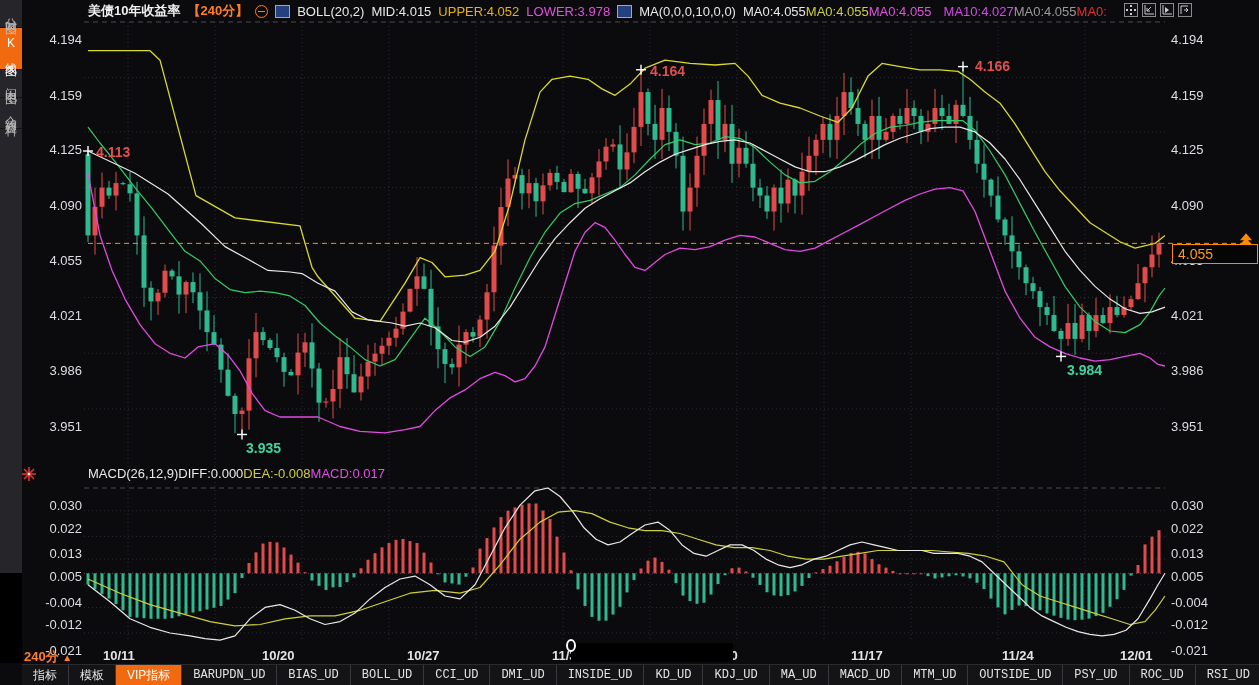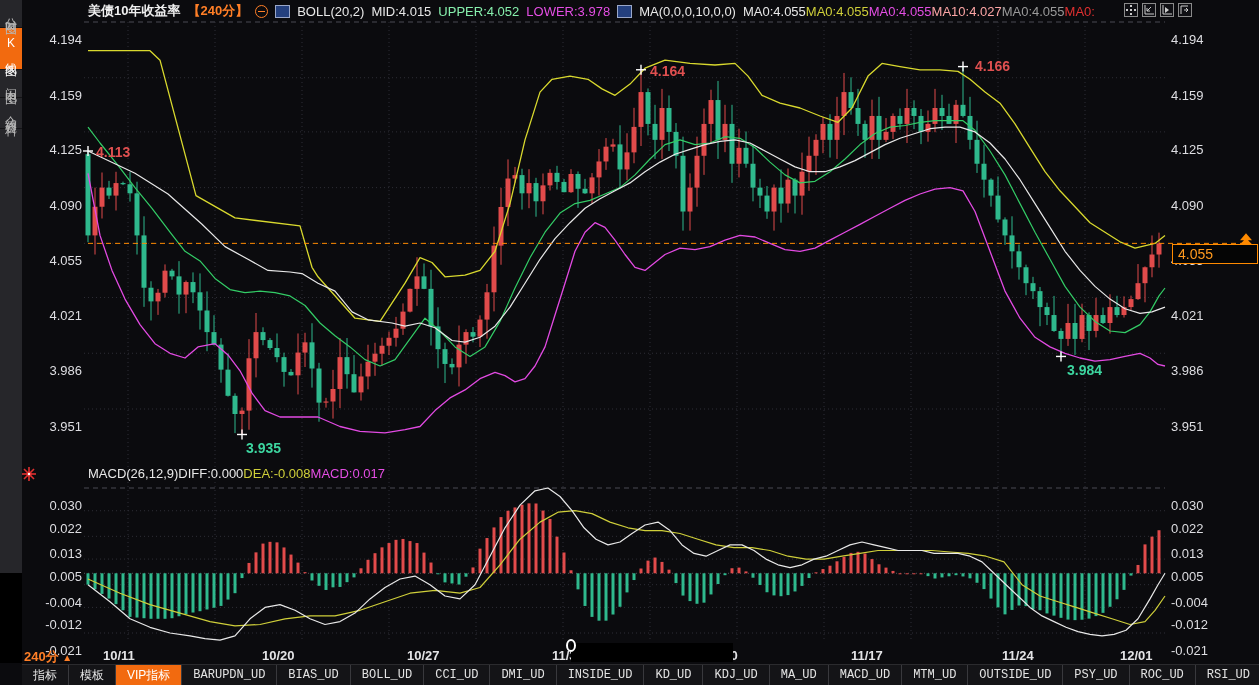--- a/index.html
+++ b/index.html
@@ -598,29 +598,29 @@
       <div class="side-tail"></div>
   </div>
 
   <div id="hdr">
     <span class="t-title">美债10年收益率</span>
     <span class="t-period">【240分】</span>
     <span class="collapse-ico"></span>
     <span class="mini-ind"></span>
     <span>BOLL(20,2)</span>
     <span>MID:4.015</span>
-    <span style="color:#86efac">UPPER:4.052</span>
+    <span style="color:#eab308">UPPER:4.052</span>
     <span style="color:#e44ee4">LOWER:3.978</span>
     <span class="mini-ind"></span>
     <span>MA(0,0,0,10,0,0)</span>
     <span id="ma-values" style="display:flex;">
         <span style="color: rgb(232, 232, 232);">MA0:4.055</span>
         <span style="color: rgb(207, 207, 58);">MA0:4.055</span>
         <span style="color: rgb(228, 78, 228);">MA0:4.055</span>
-        <span style="color: #fca5a5;">MA10:4.027</span>
+        <span style="color: #d946ef; margin-left: 12px;">MA10:4.027</span>
         <span style="color: rgb(154, 154, 154);">MA0:4.055</span>
         <span style="color: rgb(224, 48, 48);">MA0:</span>
       </span>
   </div>
 
   <div id="hdr-icons">
       <span class="hicon">
         <svg width="10" height="10" viewBox="0 0 10 10">
           <g fill="#ccc">
             <rect x="4" y="0" width="2" height="2"></rect>

